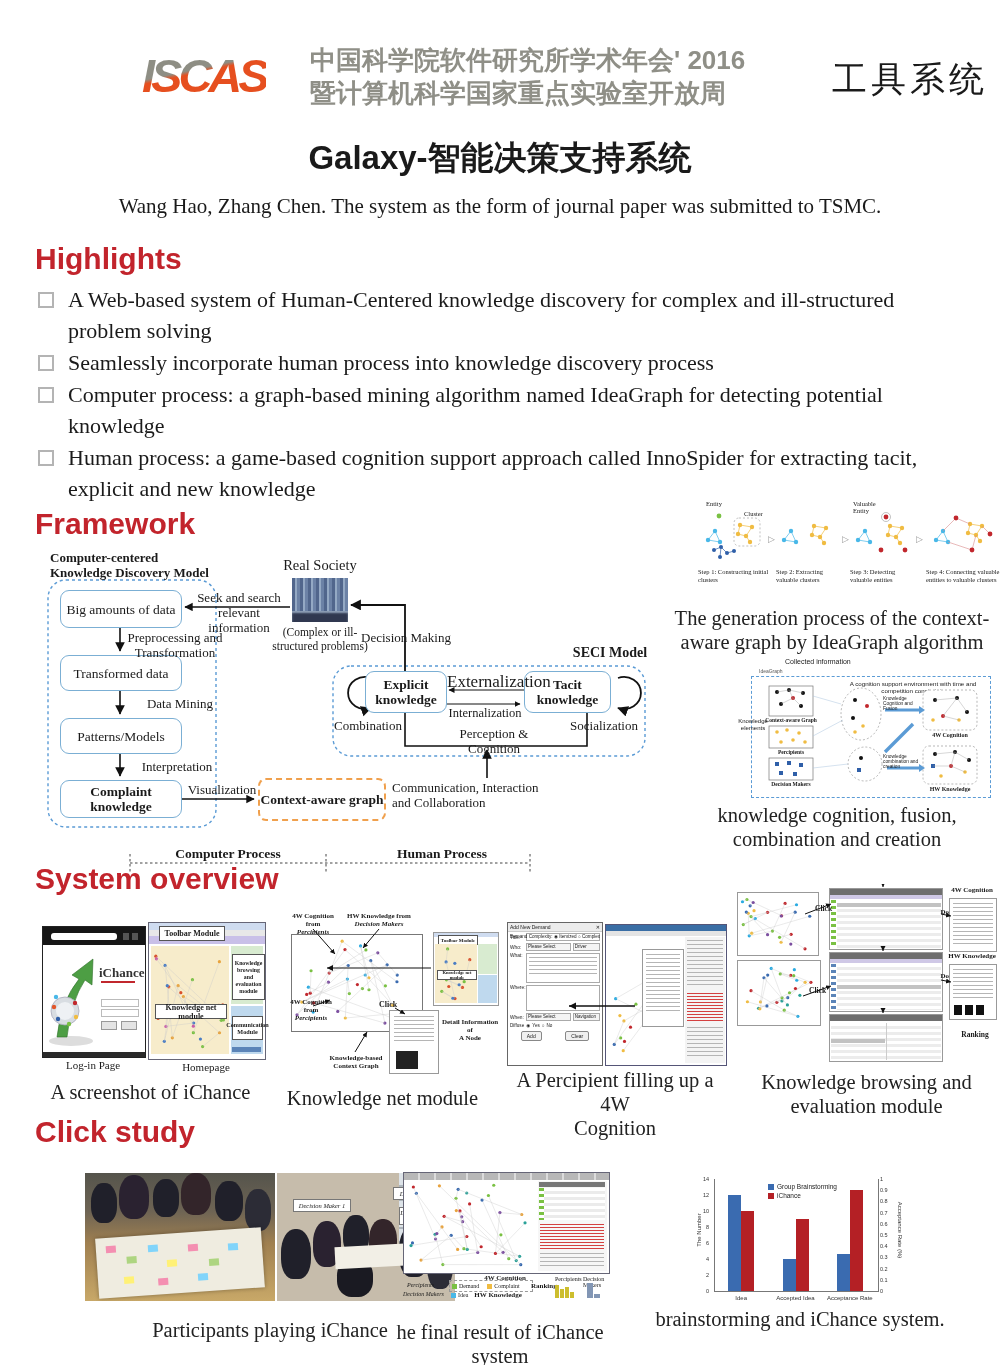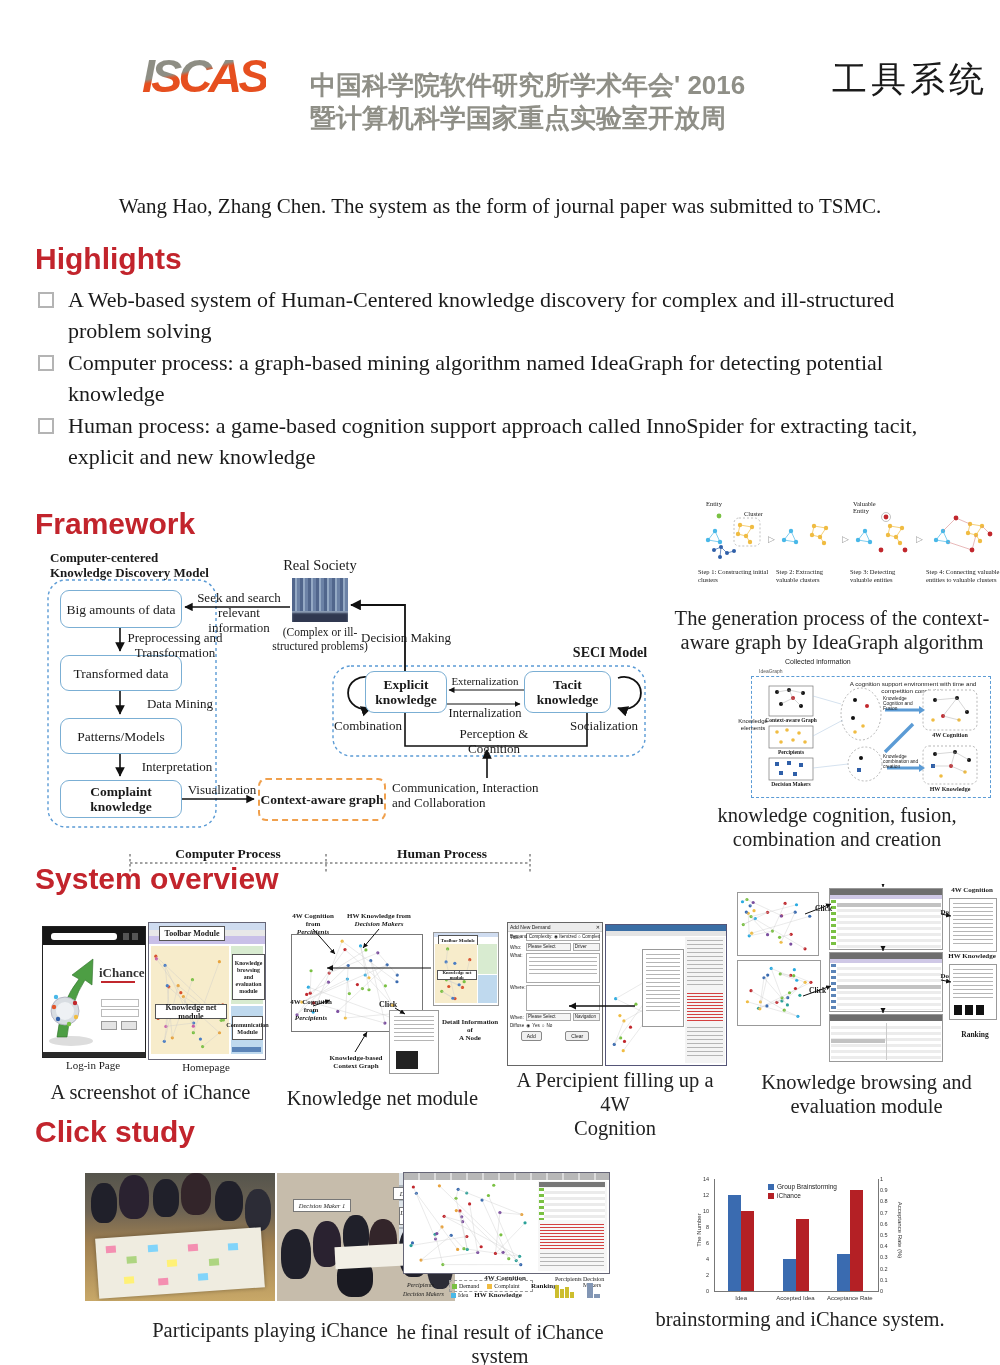--- a/index.html
+++ b/index.html
@@ -75,33 +75,38 @@
   .ch-ylab{position:absolute;font-size:6px;color:#333;text-align:center;font-family:"Liberation Sans",sans-serif;}
   .rank-bars{position:absolute;display:flex;align-items:flex-end;gap:1px;}
   .rank-bars span{display:inline-block;width:4px;}
 </style>
 </head>
 <body>
 
 <div class="page">
 
   <div class="abs logo" style="left:142px;top:48px;">ISCAS</div>
-  <div class="abs" style="left:310px;top:44px;margin-top:25px;">
+  <div class="abs" style="left:310px;top:44px;">
     <div class="orgline">中国科学院软件研究所学术年会' 2016</div>
     <div class="orgline">暨计算机科学国家重点实验室开放周</div>
   </div>
   <div class="abs category" style="left:832px;top:56px;">工具系统</div>
 
+  <div class="abs title" style="top:136px;">Galaxy-智能决策支持系统</div>
   <div class="abs byline" style="top:194px;">Wang Hao, Zhang Chen. The system as the form of journal paper was submitted to TSMC.</div>
 
   <div class="abs sech" style="left:35px;top:242px;">Highlights</div>
   <div class="abs" style="left:38px;top:284px;width:885px;">
     <div class="hl-item">
         <span class="hl-sq"></span>
         <span class="hl-txt">A Web-based system of Human-Centered knowledge discovery for complex and ill-structured problem solving</span>
+      </div>
+    <div class="hl-item">
+        <span class="hl-sq"></span>
+        <span class="hl-txt">Seamlessly incorporate human process into knowledge discovery process</span>
       </div>
     <div class="hl-item">
         <span class="hl-sq"></span>
         <span class="hl-txt">Computer process: a graph-based mining algorithm named IdeaGraph for detecting potential knowledge</span>
       </div>
     <div class="hl-item">
         <span class="hl-sq"></span>
         <span class="hl-txt">Human process: a game-based cognition support approach called InnoSpider for extracting tacit, explicit and new knowledge</span>
       </div>
   </div>
@@ -154,21 +159,21 @@
 
     <div class="fwlab" style="left:228px;top:8px;width:104px;font-size:14.5px;">Real Society</div>
     <div class="city" style="left:252px;top:28px;width:56px;height:44px;">
         <div class="crowd"></div>
       </div>
     <div class="fwlab" style="left:222px;top:76px;width:116px;font-size:11.5px;line-height:13.5px;">(Complex or ill-structured problems)</div>
 
     <div class="fwlab" style="left:520px;top:95px;width:100px;font-weight:bold;font-size:14px;">SECI Model</div>
     <div class="fwbox" style="left:325px;top:121px;width:80px;height:40px;font-weight:bold;line-height:15px;">Explicit knowledge</div>
     <div class="fwbox" style="left:484px;top:121px;width:85px;height:40px;font-weight:bold;line-height:15px;">Tacit knowledge</div>
-    <div class="fwlab" style="left:407px;top:124px;width:76px;font-size:11px;">Externalization</div>
+    <div class="fwlab" style="left:407px;top:124px;width:76px;font-size:17px;">Externalization</div>
     <div class="fwlab" style="left:407px;top:156px;width:76px;font-size:12.5px;">Internalization</div>
     <div class="fwlab" style="left:288px;top:168px;width:80px;">Combination</div>
     <div class="fwlab" style="left:524px;top:168px;width:80px;">Socialization</div>
     <div class="fwlab" style="left:398px;top:176px;width:112px;">Perception &amp; Cognition</div>
 
     <div class="ctxbox" style="left:218px;top:228px;width:124px;height:39px;">Context-aware graph</div>
     <div class="abs" style="left:352px;top:230px;width:150px;font-size:13px;line-height:15px;">
       <div>Communication, Interaction</div>
       <div>and Collaboration</div>
     </div>

